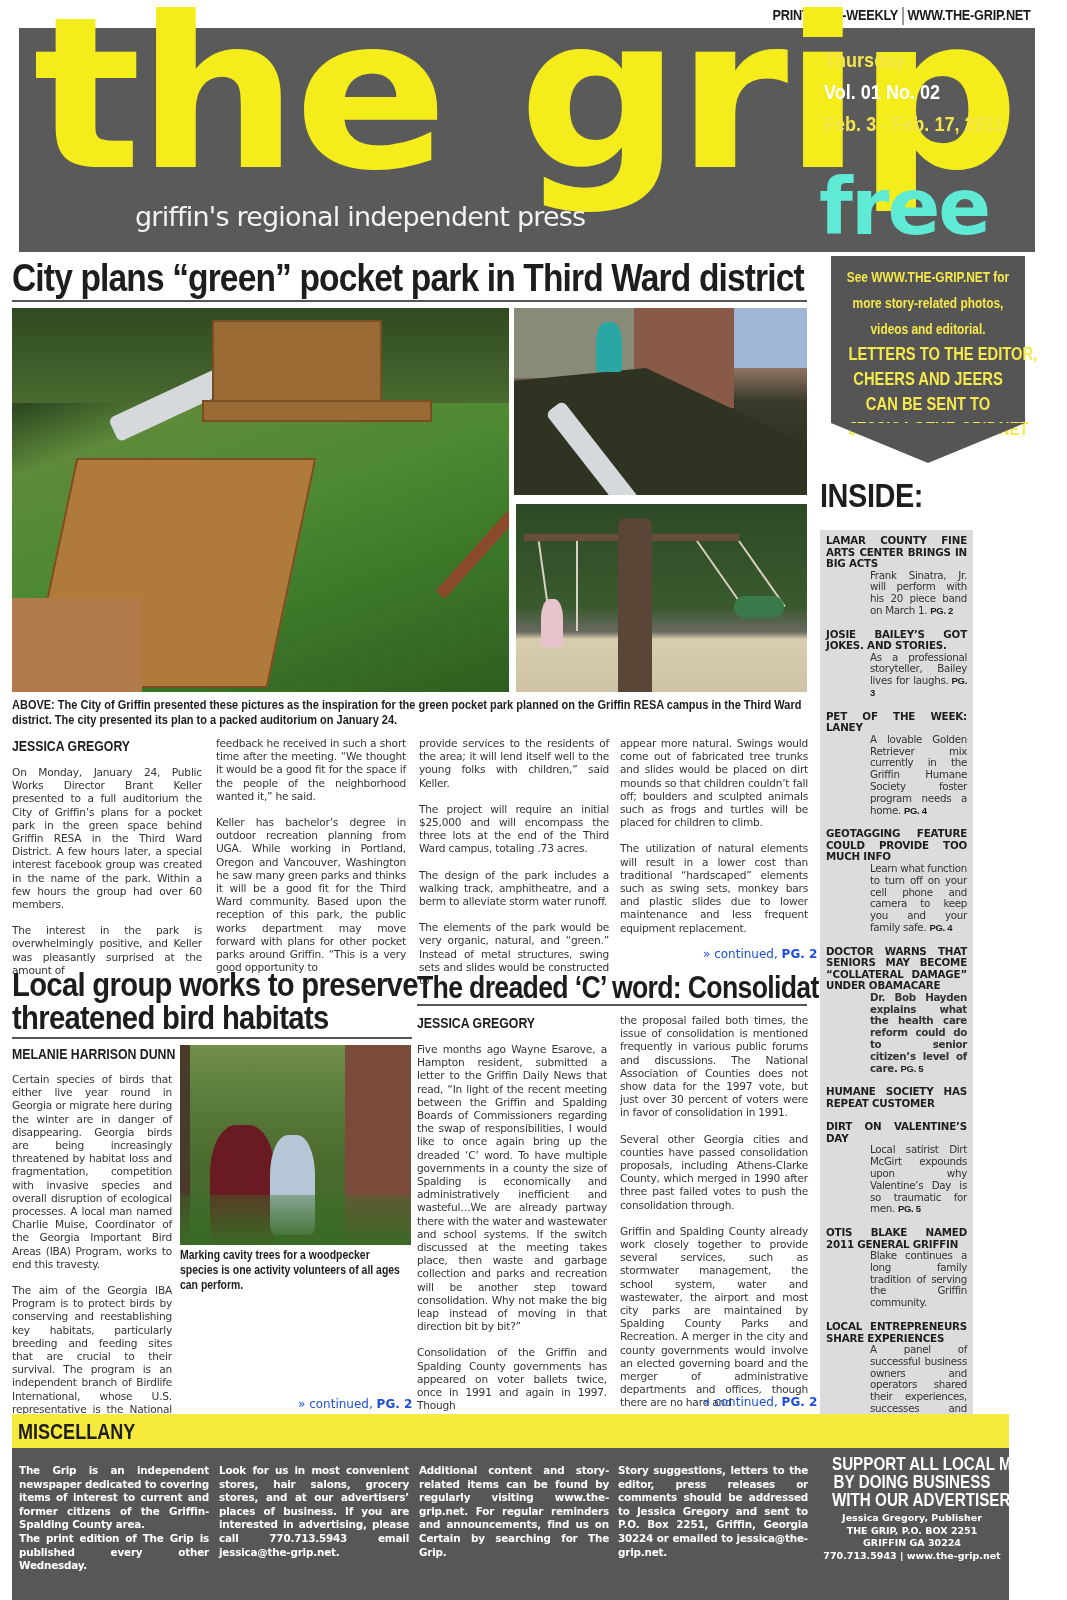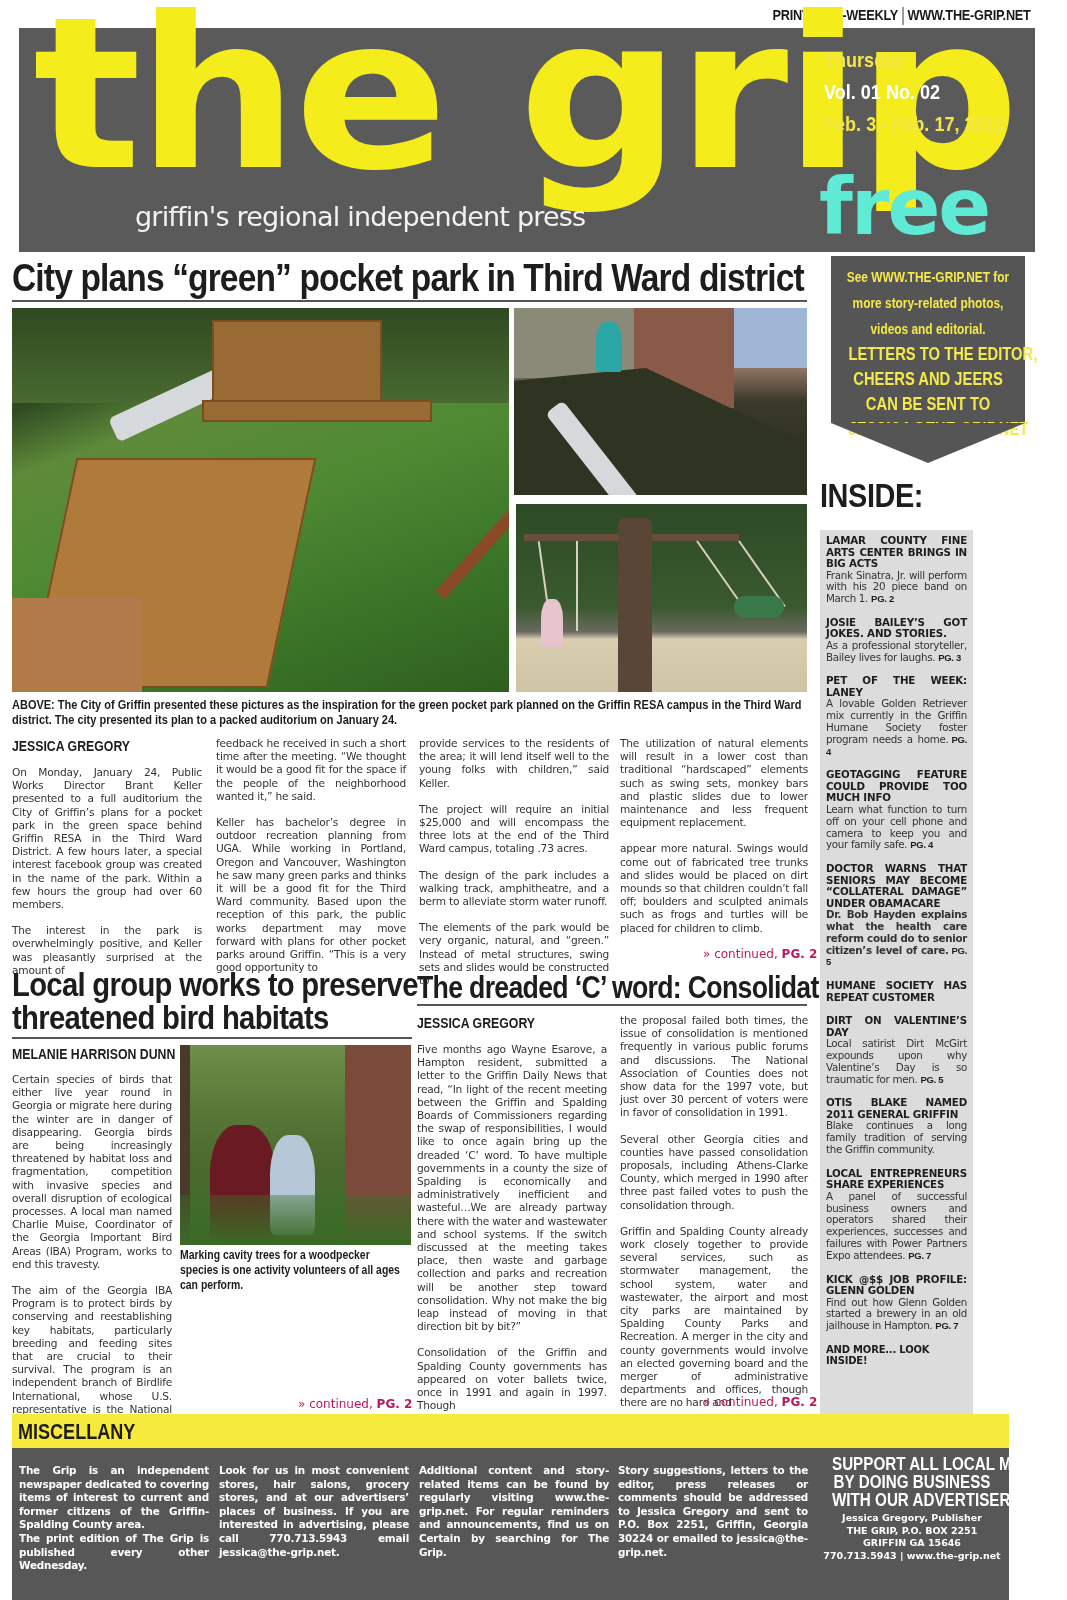--- a/index.html
+++ b/index.html
@@ -40,41 +40,41 @@
   .rope { position: absolute; background: #d8d0c0; width: 2px; }
   .figure { position: absolute; border-radius: 40% 40% 10% 10%; }
 
   
   .caption-main { position: absolute; left: 12px; top: 698px; width: 800px; font-family: "Liberation Sans", sans-serif; font-weight: 700; font-size: 12.5px; line-height: 15px; color: #1d1d1d; transform: scaleX(0.88); transform-origin: left top; width: 905px; }
 
   
   .col { position: absolute; font-family: "DejaVu Sans", sans-serif; font-size: 10.6px; line-height: 13.2px; color: #333; text-align: justify; letter-spacing: -0.2px; }
   .col p { margin-bottom: 13px; }
   .byline { position: absolute; font-family: "Liberation Sans", sans-serif; font-weight: 700; font-size: 15px; color: #1d1d1d; transform: scaleX(0.82); transform-origin: left top; white-space: nowrap; }
-  .cont { position: absolute; font-family: "DejaVu Sans", sans-serif; font-size: 12px; color: #be185d; white-space: nowrap; }
+  .cont { position: absolute; font-family: "DejaVu Sans", sans-serif; font-size: 12px; color: #1d4ed8; white-space: nowrap; }
   .cont b { font-weight: 700; }
 
   .headline2 { position: absolute; left: 12px; top: 968px; font-family: "Liberation Sans", sans-serif; font-weight: 700; font-size: 34px; line-height: 33px; letter-spacing: -0.8px; color: #1d1d1d; transform: scaleX(0.86); transform-origin: left top; white-space: nowrap; }
   .rule2 { position: absolute; left: 12px; top: 1037px; width: 400px; height: 2px; background: #555; }
   .headline3 { position: absolute; left: 417px; top: 970px; font-family: "Liberation Sans", sans-serif; font-weight: 700; font-size: 31px; letter-spacing: -0.8px; color: #1d1d1d; transform: scaleX(0.86); transform-origin: left top; white-space: nowrap; }
   .rule3 { position: absolute; left: 417px; top: 1004px; width: 390px; height: 2px; background: #555; }
 
   .caption-bird { position: absolute; left: 180px; top: 1248px; width: 260px; font-family: "Liberation Sans", sans-serif; font-weight: 700; font-size: 12px; line-height: 15px; color: #1d1d1d; transform: scaleX(0.87); transform-origin: left top; }
 
   
   .promo { position: absolute; left: 831px; top: 256px; width: 194px; height: 167px; background: #555555; padding-top: 8px; text-align: center; font-family: "Liberation Sans", sans-serif; font-weight: 700; color: #f5e94c; }
   .promo-arrow { position: absolute; left: 831px; top: 423px; width: 0; height: 0; border-left: 97px solid transparent; border-right: 97px solid transparent; border-top: 40px solid #555555; }
   .promo .small { font-size: 14px; line-height: 26px; transform: scaleX(0.85); white-space: nowrap; }
   .promo .big { font-size: 18px; line-height: 25px; transform: scaleX(0.82); white-space: nowrap; }
 
   .inside-title { position: absolute; left: 820px; top: 476px; font-family: "Liberation Sans", sans-serif; font-weight: 700; font-size: 34px; color: #1d1d1d; letter-spacing: -0.5px; transform: scaleX(0.85); transform-origin: left top; }
   .inside-box { position: absolute; left: 820px; top: 530px; width: 153px; height: 895px; background: #dcdcdc; padding: 5px 6px 0 6px; }
   .inside-item { margin-bottom: 12px; }
   .inside-item .ih { font-family: "DejaVu Sans", sans-serif; font-weight: 700; font-size: 10.3px; line-height: 11.5px; color: #1d1d1d; text-align: justify; letter-spacing: -0.2px; }
-  .inside-item .ib { font-family: "DejaVu Sans", sans-serif; font-size: 10.3px; line-height: 11.8px; color: #333; text-align: justify; letter-spacing: -0.3px; }
+  .inside-item .ib { font-family: "DejaVu Sans", sans-serif; font-size: 10.3px; line-height: 11.8px; color: #333; text-align: justify; letter-spacing: -0.3px; margin-left: 44px; }
   .inside-item .ib.bold { font-weight: 700; }
   .inside-item .pg { font-family: "Liberation Sans", sans-serif; font-weight: 700; font-size: 9.5px; color: #1d1d1d; margin-left: 3px; }
   .inside-more { font-family: "DejaVu Sans", sans-serif; font-weight: 700; font-size: 10px; color: #1d1d1d; letter-spacing: -0.2px; }
 
   
   .misc-bar { position: absolute; left: 12px; top: 1414px; width: 997px; height: 34px; background: #f6ea3c; }
   .misc-title { position: absolute; left: 18px; top: 1419px; font-family: "Liberation Sans", sans-serif; font-weight: 700; font-size: 22px; color: #1d1d1d; transform: scaleX(0.82); transform-origin: left top; }
   .misc-box { position: absolute; left: 12px; top: 1448px; width: 997px; height: 152px; background: #575757; }
   .misc-col { position: absolute; top: 1464px; width: 190px; font-family: "DejaVu Sans", sans-serif; font-weight: 700; font-size: 10.4px; line-height: 13.6px; color: #ffffff; text-align: justify; letter-spacing: -0.2px; }
   .misc-col p + p { margin-top: 0; }
@@ -148,22 +148,22 @@
   <p>feedback he received in such a short time after the meeting.  “We thought it would be a good fit for the space if the people of the neighborhood wanted it,” he said.</p>
   <p>Keller has bachelor’s degree in outdoor recreation planning from UGA. While working in Portland, Oregon and Vancouver, Washington he saw many green parks and thinks it will be a good fit for the Third Ward community.  Based upon the reception of this park, the public works department may move forward with plans for other pocket parks around Griffin. “This is a very good opportunity to</p>
 </div>
 <div class="col" style="left:419px;top:737px;width:190px;">
   <p>provide services to the residents of the area; it will lend itself well to the young folks with children,” said Keller.</p>
   <p>The project will require an initial $25,000 and will encompass the three lots at the end of the Third Ward campus, totaling .73 acres.</p>
   <p>The design of the park includes a walking track, amphitheatre, and a berm to alleviate storm water runoff.</p>
   <p>The elements of the park would be very organic, natural, and “green.” Instead of metal structures, swing sets and slides would be constructed to</p>
 </div>
 <div class="col" style="left:620px;top:737px;width:188px;">
+  <p>appear more natural.  Swings would come out of fabricated tree trunks and slides would be placed on dirt mounds so that children couldn’t fall off; boulders and sculpted animals such as frogs and turtles will be placed for children to climb.</p>
   <p>The utilization of natural elements will result in a lower cost than traditional “hardscaped” elements such as swing sets, monkey bars and plastic slides due to lower maintenance and less frequent equipment replacement.</p>
-  <p>appear more natural.  Swings would come out of fabricated tree trunks and slides would be placed on dirt mounds so that children couldn’t fall off; boulders and sculpted animals such as frogs and turtles will be placed for children to climb.</p>
 </div>
 <div class="cont" style="left:703px;top:947px;">
   <span>» continued, </span><b>PG. 2</b>
 </div>
 
 <div class="headline2">
   <div>Local group works to preserve</div>
   <div>threatened bird habitats</div>
 </div>
 <div class="rule2"></div>
@@ -272,16 +272,16 @@
 <div class="misc-col" style="left:618px;">
   <p>Story suggestions, letters to the editor, press releases or comments should be addressed to Jessica Gregory and sent to P.O. Box 2251, Griffin, Georgia 30224 or emailed to jessica@the-grip.net.</p>
 </div>
 <div class="support">
   <div class="sh">SUPPORT ALL LOCAL  MEDIA</div>
   <div class="sh">BY DOING BUSINESS</div>
   <div class="sh">WITH OUR ADVERTISERS</div>
   <div class="sl">
     <div>Jessica Gregory, Publisher</div>
     <div>THE GRIP, P.O. BOX 2251</div>
-    <div>GRIFFIN GA 15646</div>
+    <div>GRIFFIN GA 30224</div>
     <div>770.713.5943 |  www.the-grip.net</div>
   </div>
 </div>
 
 </body></html>

